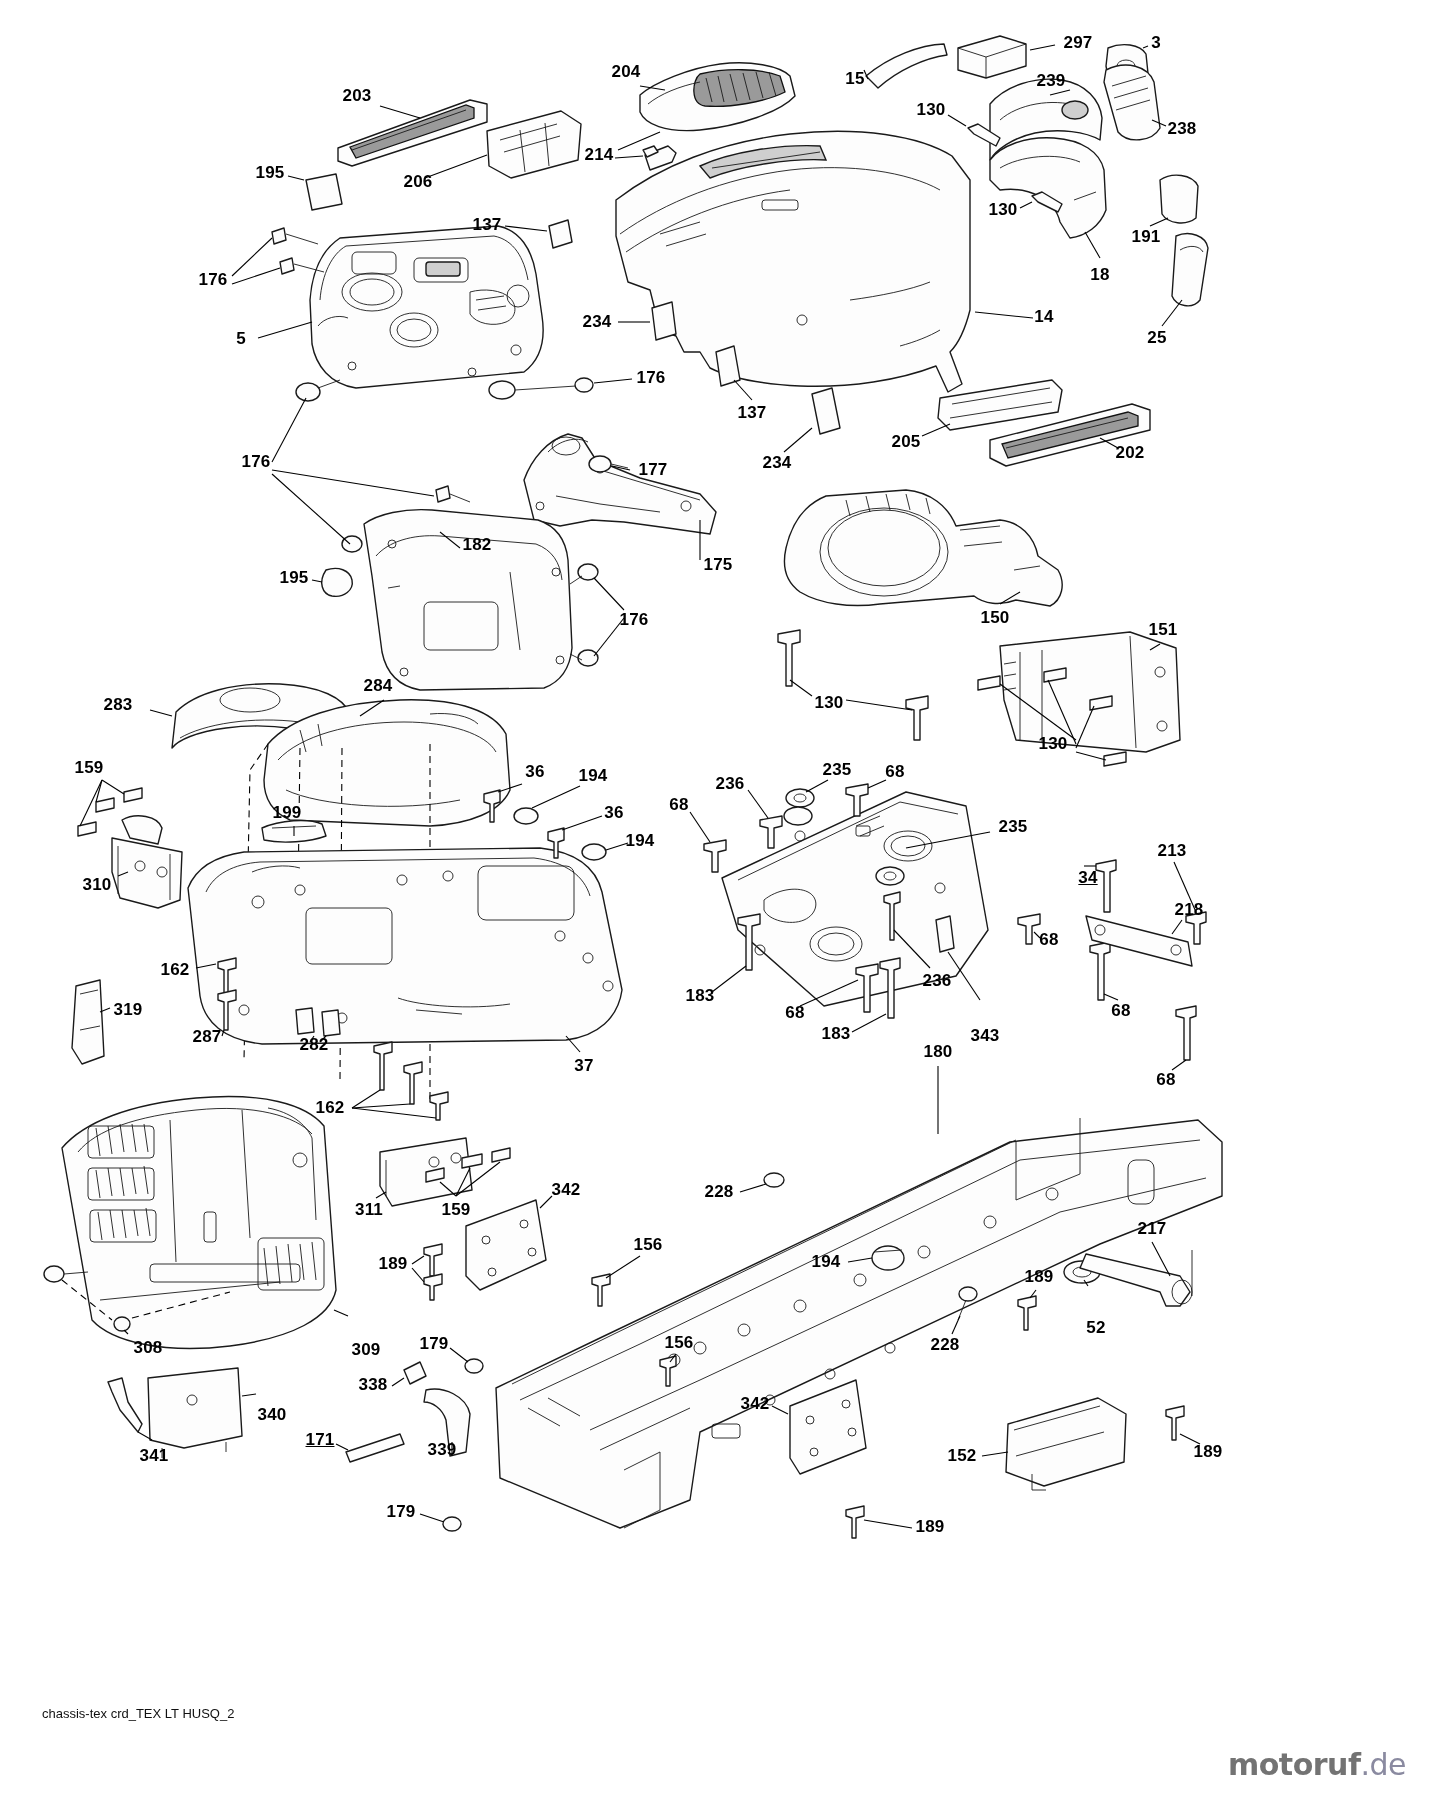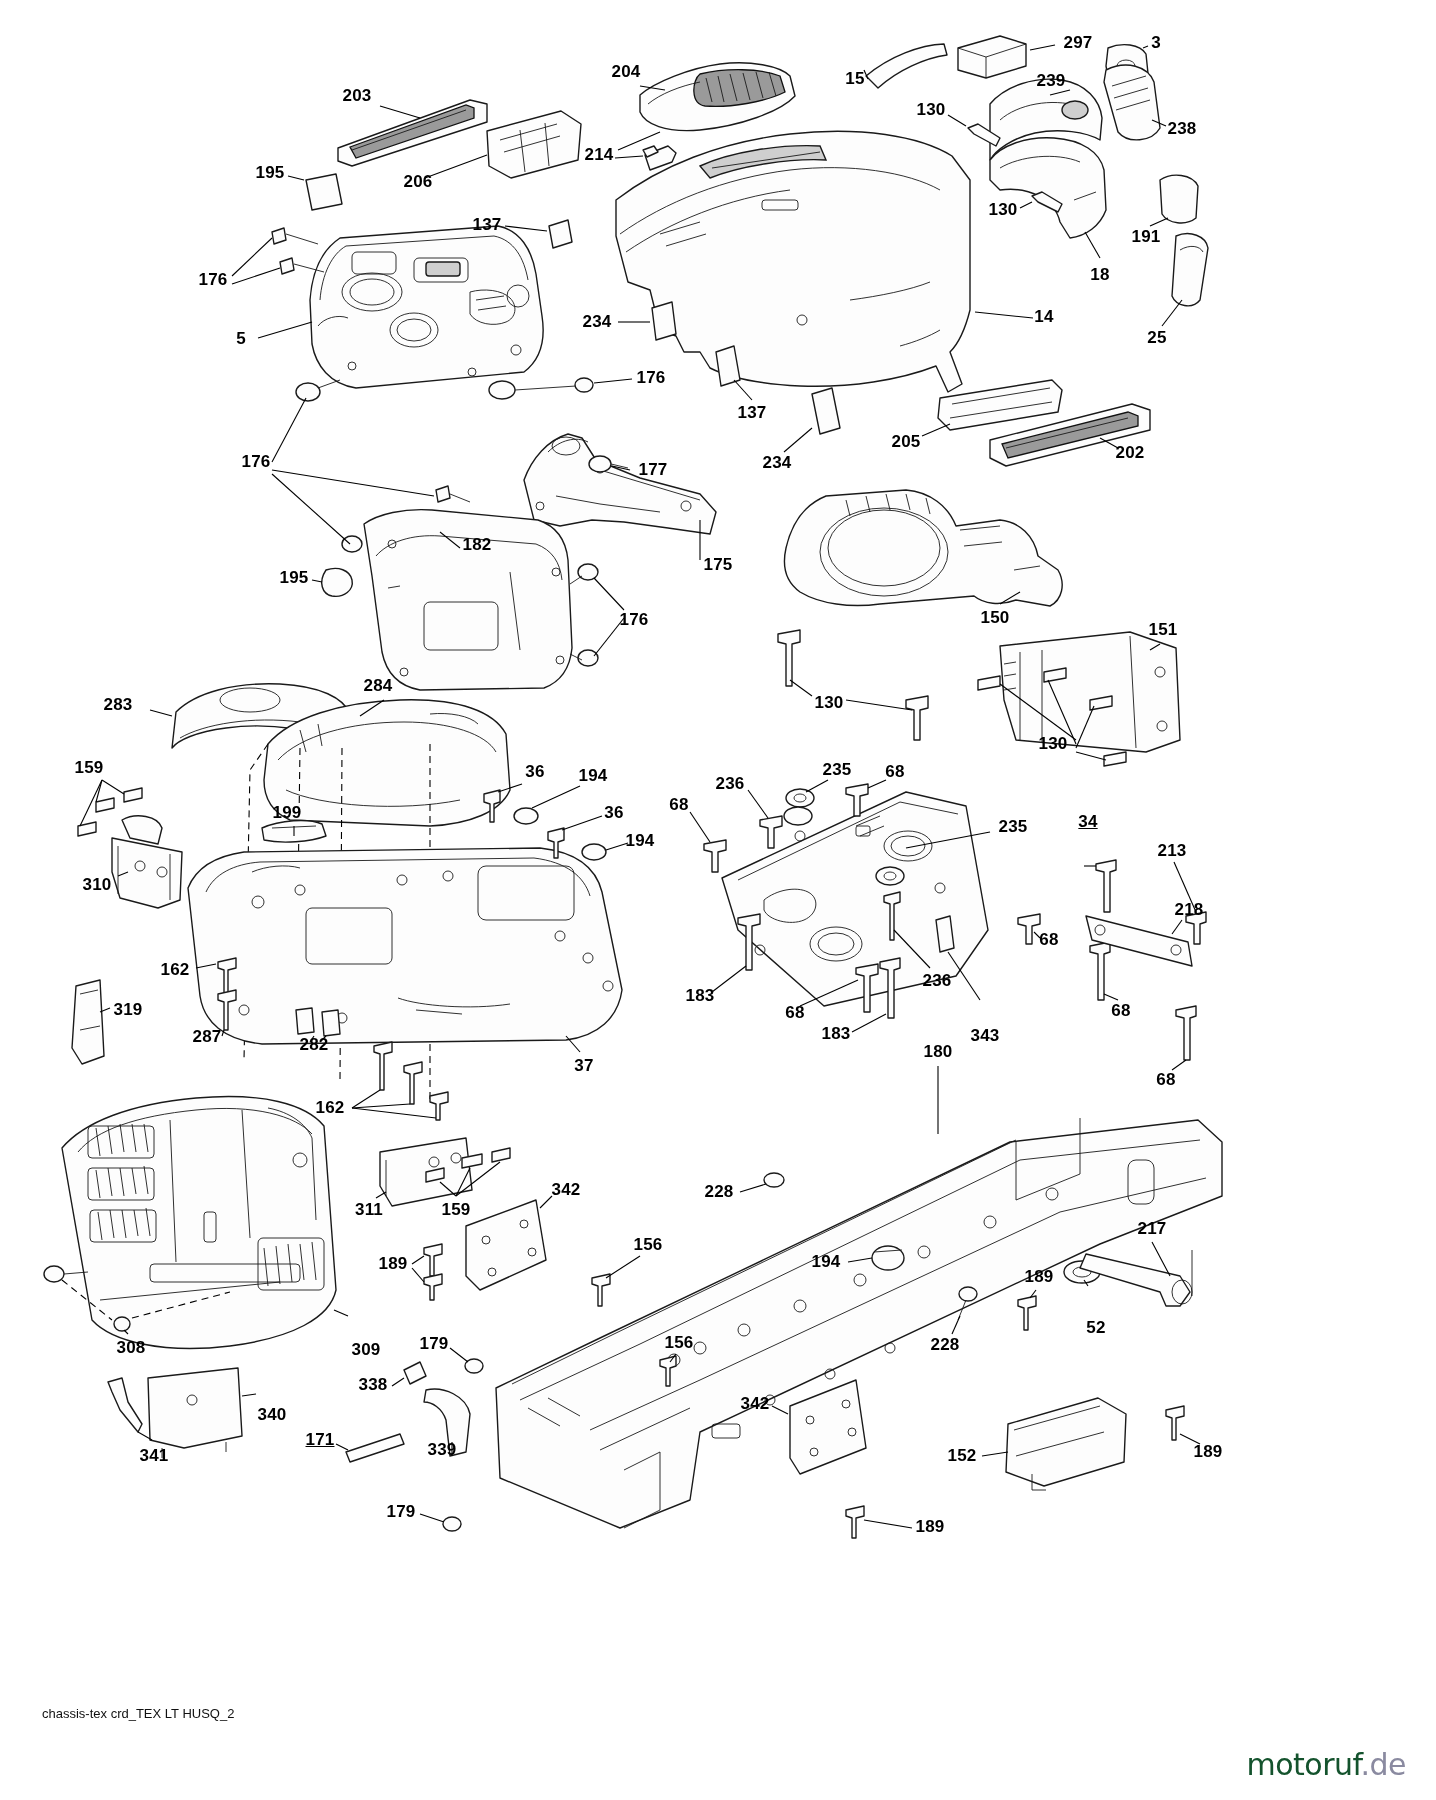--- a/index.html
+++ b/index.html
@@ -44,21 +44,21 @@
   }
   #watermark {
     position: absolute;
     right: 30px;
     bottom: 18px;
     font-size: 30px;
     color: #6f6f87;
     font-family: "DejaVu Sans", sans-serif;
     letter-spacing: -0.5px;
   }
-  #watermark .wm-main { color: #14532d; font-weight: normal; }
+  #watermark .wm-main { color: #737373; font-weight: bold; }
   #watermark .wm-suffix { color: #8a8aa0; font-weight: normal; }
   .part {
     fill: #fdfdfd;
     stroke: #1a1a1a;
     stroke-width: 1.4;
     stroke-linejoin: round;
   }
   .part-dark {
     fill: #cfcfcf;
     stroke: #1a1a1a;
@@ -802,21 +802,21 @@
       <div class="callout" style="left: 89px; top: 768px;">159</div>
       <div class="callout" style="left: 535px; top: 772px;">36</div>
       <div class="callout" style="left: 593px; top: 776px;">194</div>
       <div class="callout" style="left: 730px; top: 784px;">236</div>
       <div class="callout" style="left: 895px; top: 772px;">68</div>
       <div class="callout" style="left: 679px; top: 805px;">68</div>
       <div class="callout" style="left: 287px; top: 813px;">199</div>
       <div class="callout" style="left: 614px; top: 813px;">36</div>
       <div class="callout" style="left: 1013px; top: 827px;">235</div>
       <div class="callout" style="left: 640px; top: 841px;">194</div>
-      <div class="callout" style="left: 1088px; top: 822px; text-decoration: underline;">34</div>
+      <div class="callout" style="left: 1088px; top: 878px; text-decoration: underline;">34</div>
       <div class="callout" style="left: 1172px; top: 851px;">213</div>
       <div class="callout" style="left: 97px; top: 885px;">310</div>
       <div class="callout" style="left: 1189px; top: 910px;">218</div>
       <div class="callout" style="left: 1049px; top: 940px;">68</div>
       <div class="callout" style="left: 175px; top: 970px;">162</div>
       <div class="callout" style="left: 700px; top: 996px;">183</div>
       <div class="callout" style="left: 937px; top: 981px;">236</div>
       <div class="callout" style="left: 985px; top: 1036px;">343</div>
       <div class="callout" style="left: 1121px; top: 1011px;">68</div>
       <div class="callout" style="left: 128px; top: 1010px;">319</div>
@@ -832,21 +832,21 @@
       <div class="callout" style="left: 719px; top: 1192px;">228</div>
       <div class="callout" style="left: 369px; top: 1210px;">311</div>
       <div class="callout" style="left: 456px; top: 1210px;">159</div>
       <div class="callout" style="left: 1152px; top: 1229px;">217</div>
       <div class="callout" style="left: 393px; top: 1264px;">189</div>
       <div class="callout" style="left: 648px; top: 1245px;">156</div>
       <div class="callout" style="left: 826px; top: 1262px;">194</div>
       <div class="callout" style="left: 1039px; top: 1277px;">189</div>
       <div class="callout" style="left: 1090px; top: 1328px; margin-left: 6px;">52</div>
       <div class="callout" style="left: 366px; top: 1317px; margin-top: 33px;">309</div>
-      <div class="callout" style="left: 131px; top: 1348px;">308</div>
+      <div class="callout" style="left: 148px; top: 1348px;">308</div>
       <div class="callout" style="left: 434px; top: 1344px;">179</div>
       <div class="callout" style="left: 679px; top: 1343px;">156</div>
       <div class="callout" style="left: 945px; top: 1345px;">228</div>
       <div class="callout" style="left: 373px; top: 1385px;">338</div>
       <div class="callout" style="left: 272px; top: 1395px; margin-top: 20px;">340</div>
       <div class="callout" style="left: 320px; top: 1440px; text-decoration: underline;">171</div>
       <div class="callout" style="left: 442px; top: 1450px;">339</div>
       <div class="callout" style="left: 755px; top: 1404px;">342</div>
       <div class="callout" style="left: 962px; top: 1456px;">152</div>
       <div class="callout" style="left: 1208px; top: 1452px;">189</div>

